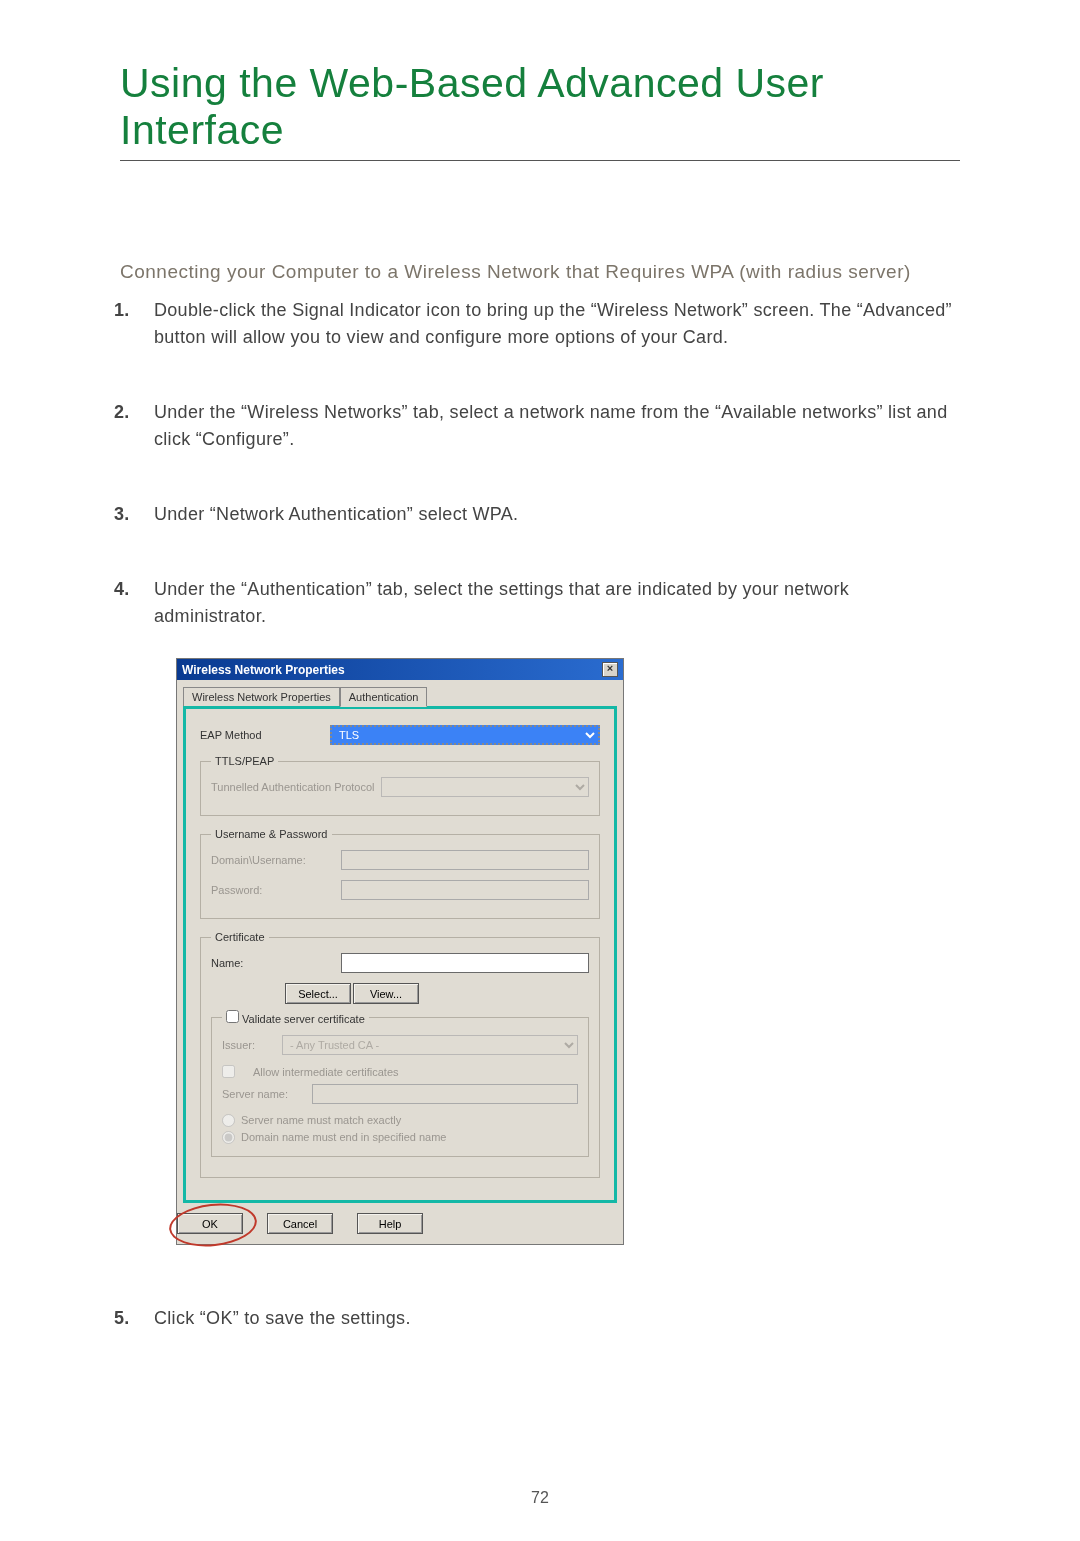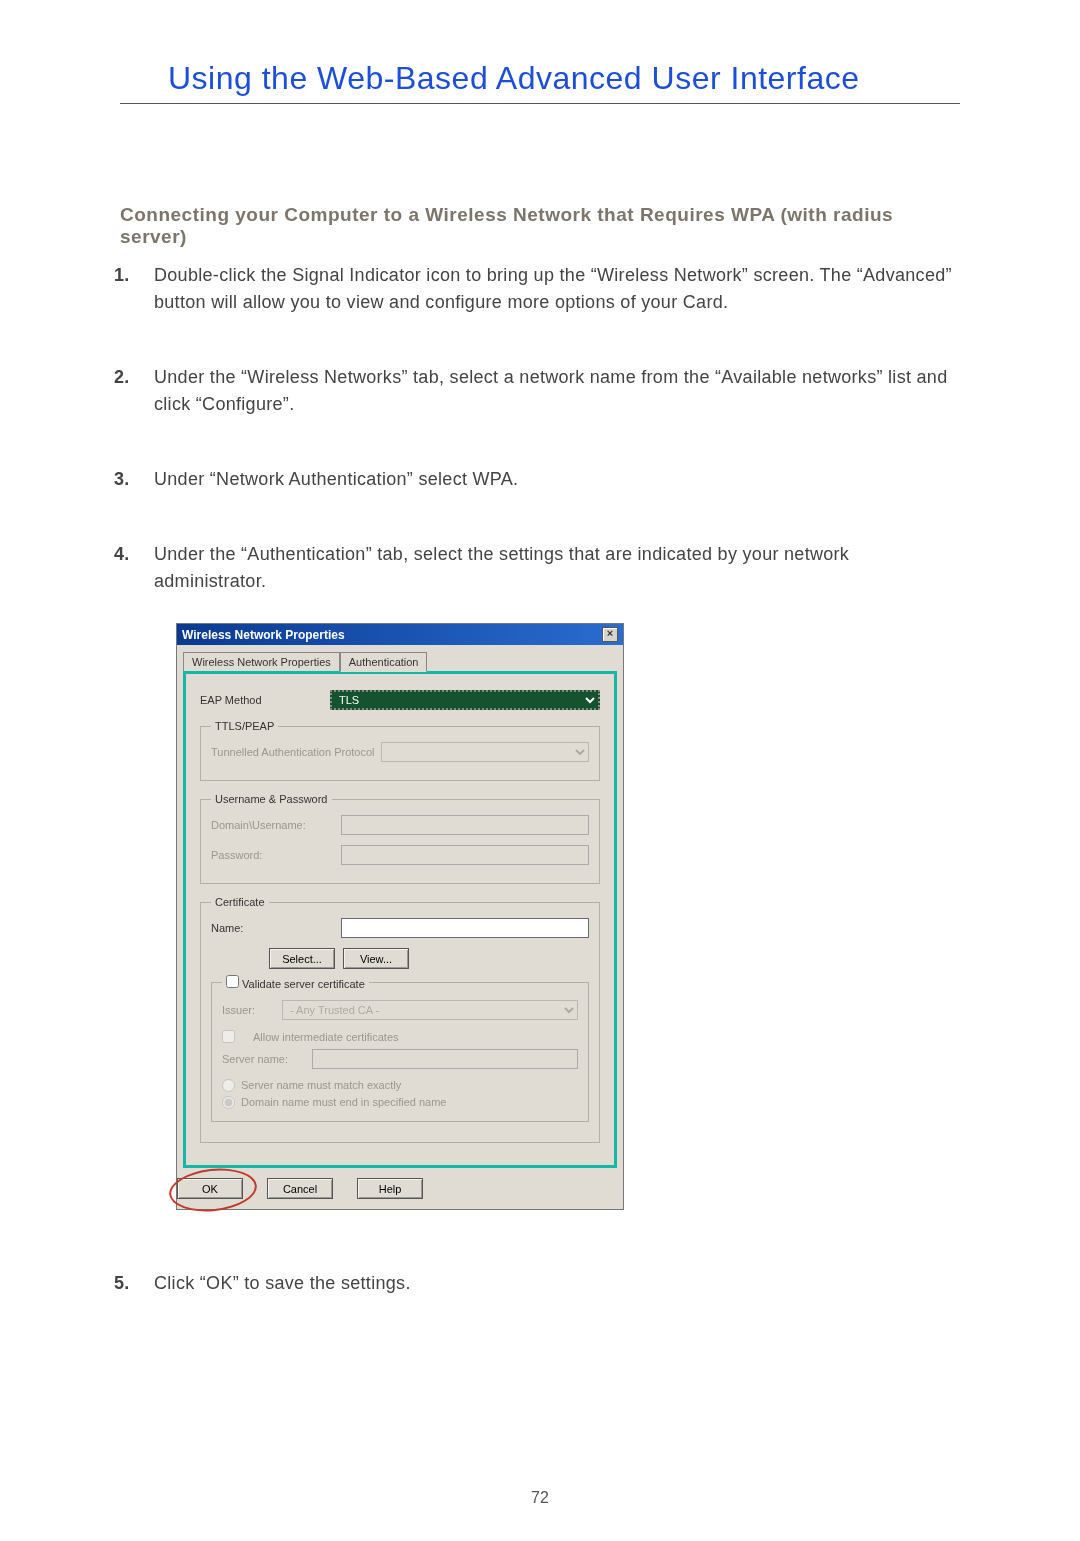--- a/index.html
+++ b/index.html
@@ -6,36 +6,35 @@
   body {
     width: 1080px;
     height: 1541px;
     background: #fff;
     font-family: Arial, Helvetica, sans-serif;
     color: #333;
     padding: 60px 120px 40px 120px;
     position: relative;
   }
   .page-title {
-    font-size: 32px;
-    color: #1d4ed8;
+    font-size: 41px;
+    color: #15803d;
     font-weight: 400;
     letter-spacing: 0.5px;
     margin-bottom: 6px;
     font-family: "Helvetica Neue", Arial, sans-serif;
-    margin-left: 48px;
   }
   .title-rule {
     border: none;
     border-top: 1.5px solid #555;
     margin-bottom: 100px;
   }
   .section-heading {
     color: #7c756a;
-    font-weight: bold;
+    font-weight: normal;
     font-size: 19px;
     letter-spacing: 0.5px;
     margin-bottom: 14px;
   }
   ol.steps {
     list-style: none;
     margin-left: 34px;
   }
   ol.steps > li {
     position: relative;
@@ -117,21 +116,21 @@
   .lbl.dis { color: #9a9690; }
   select.fld, input.fld {
     flex: 1;
     height: 20px;
     font-size: 11px;
     border: 1px solid #6a6a6a;
     background: #fff;
     padding: 1px 3px;
   }
   select.fld.hl {
-    background: #14532d;
+    background: #3b82f6;
     color: #fff;
     border: 2px dotted #888;
   }
   select.fld[disabled], input.fld[disabled] {
     background: #e0dcd3;
     color: #9a9690;
     border: 1px solid #aaa;
   }
   fieldset.grp {
     border: 1px solid #b5b0a5;
@@ -146,21 +145,21 @@
   .btn {
     min-width: 66px;
     height: 21px;
     font-size: 11px;
     background: #e0dcd3;
     border: 1px solid #555;
     box-shadow: inset 1px 1px 0 #f5f3ee, inset -1px -1px 0 #999;
     padding: 0 6px;
     cursor: default;
   }
-  .btn-row { display: flex; gap: 8px; margin: 4px 0 6px 58px; }
+  .btn-row { display: flex; gap: 2px; margin: 4px 0 6px 74px; }
   .chk-row { display: flex; align-items: center; gap: 18px; font-size: 11px; margin-bottom: 6px; }
   .chk-row.dis { color: #9a9690; }
   input[type=checkbox].winchk, input[type=radio].winrad {
     width: 13px; height: 13px; accent-color: #555;
   }
   .radiorow { display: flex; align-items: flex-start; gap: 6px; font-size: 11px; margin-bottom: 4px; color: #9a9690; }
   .bottom-buttons {
     display: flex;
     gap: 24px;
     padding: 4px 0 10px 0;

